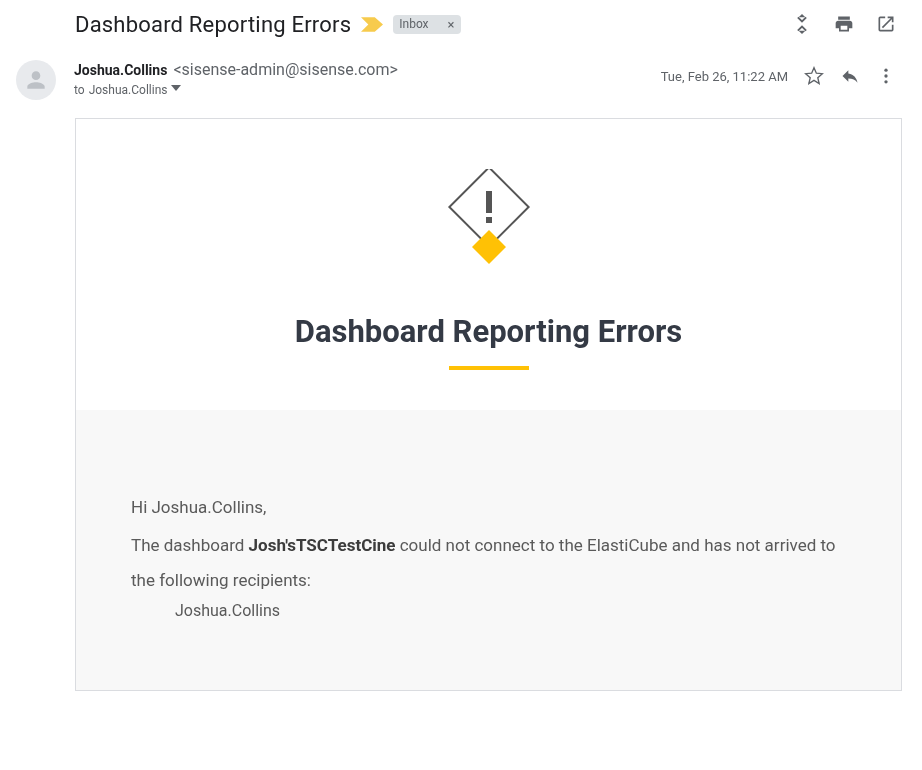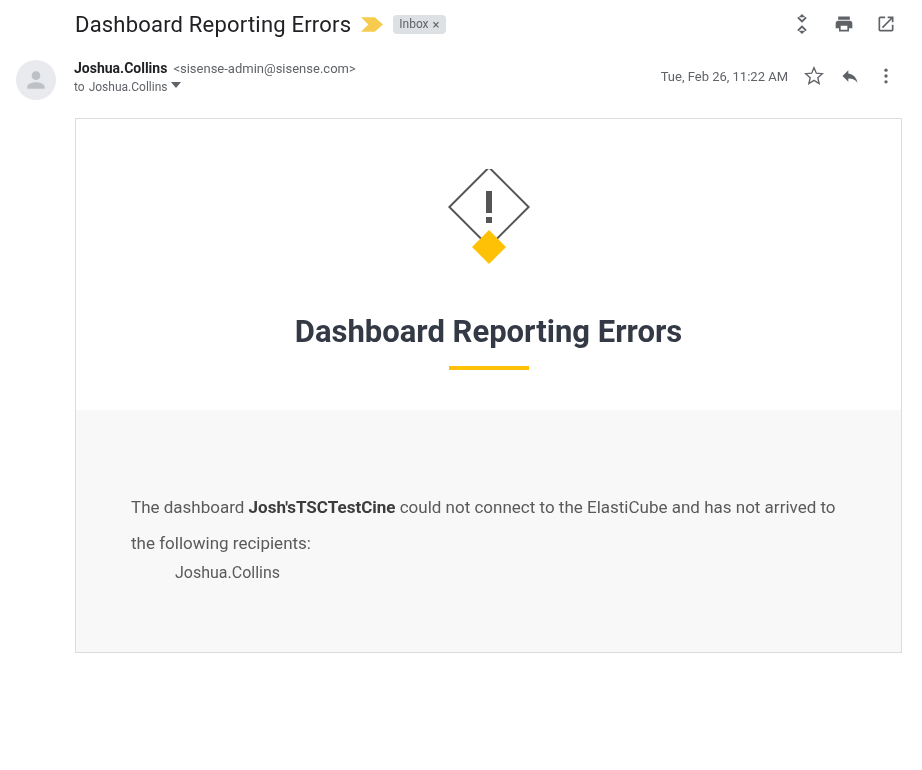--- a/index.html
+++ b/index.html
@@ -28,21 +28,21 @@
       display: flex; align-items: center;
     }
     .inbox-chip {
       background: #dde1e4;
       color: #5f6368;
       font-size: 12px;
       padding: 2px 6px;
       border-radius: 4px;
       display: inline-flex;
       align-items: center;
-      gap: 4px;
+      gap: 19px;
     }
     .inbox-x {
       font-size: 13px;
       color: #5f6368;
     }
     .spacer { flex: 1; }
     .icon-btn {
       width: 32px; height: 32px;
       display: inline-flex;
       align-items: center;
@@ -64,21 +64,21 @@
       display: flex;
       align-items: center;
       justify-content: center;
       margin-right: 18px;
       margin-left: 6px;
     }
     .avatar svg { fill: #bdc1c6; }
     .sender-block { flex: 1; }
     .sender-line { display: flex; align-items: baseline; gap: 6px; }
     .sender-name { font-weight: 700; font-size: 14px; color: #202124; }
-    .sender-email { font-size: 13px; color: #5f6368; }
+    .sender-email { font-size: 16px; color: #5f6368; }
     .to-line {
       font-size: 12px; color: #5f6368;
       display: flex; gap: 4px;
       margin-top: 4px;
     }
     .right-meta {
       display: flex;
       align-items: center;
       gap: 4px;
     }
@@ -227,20 +227,21 @@
         <rect x="38" y="66" width="24" height="24" transform="rotate(45 50 78)" fill="#ffc105"></rect>
 
         <rect x="47" y="22" width="6" height="22" fill="#555"></rect>
         <rect x="47" y="48" width="6" height="6" fill="#555"></rect>
       </svg>
       <div class="hero-title">Dashboard Reporting Errors</div>
       <div class="hero-underline"></div>
     </div>
 
     <div class="content">
+      <p>Hi Joshua.Collins,</p>
       <p>
         <span>The dashboard </span><span class="bold">Josh'sTSCTestCine</span><span> could not connect to the ElastiCube and has not arrived to the following recipients:</span>
       </p>
       <div class="users-list">
         <div>Joshua.Collins</div>
       </div>
     </div>
   </div>
 </div>
 

